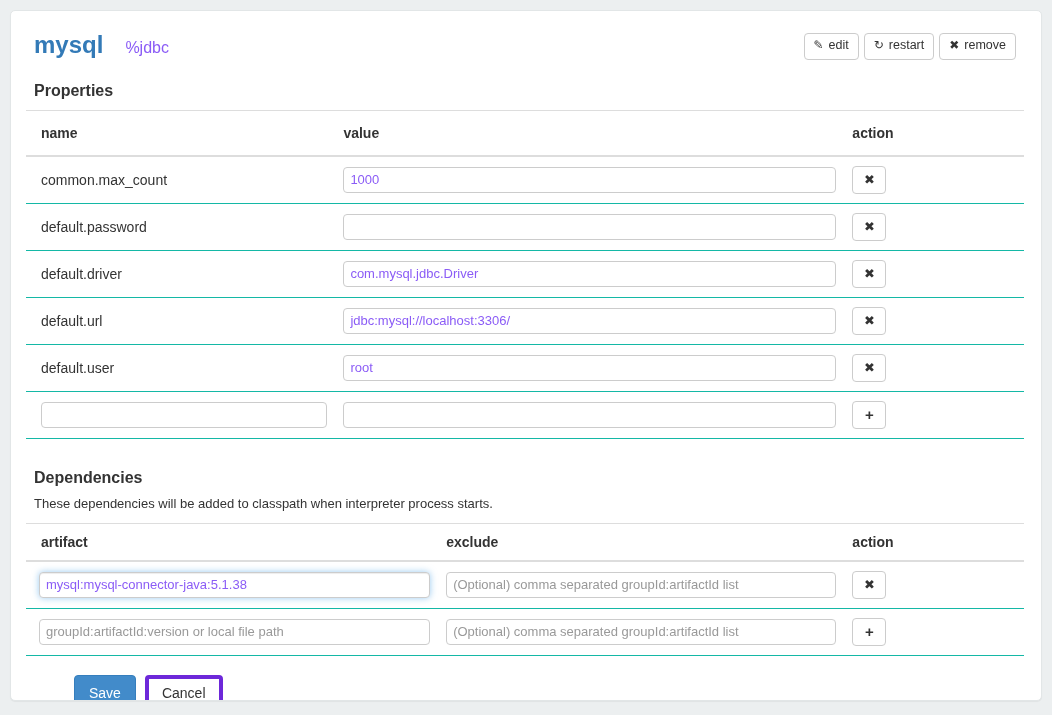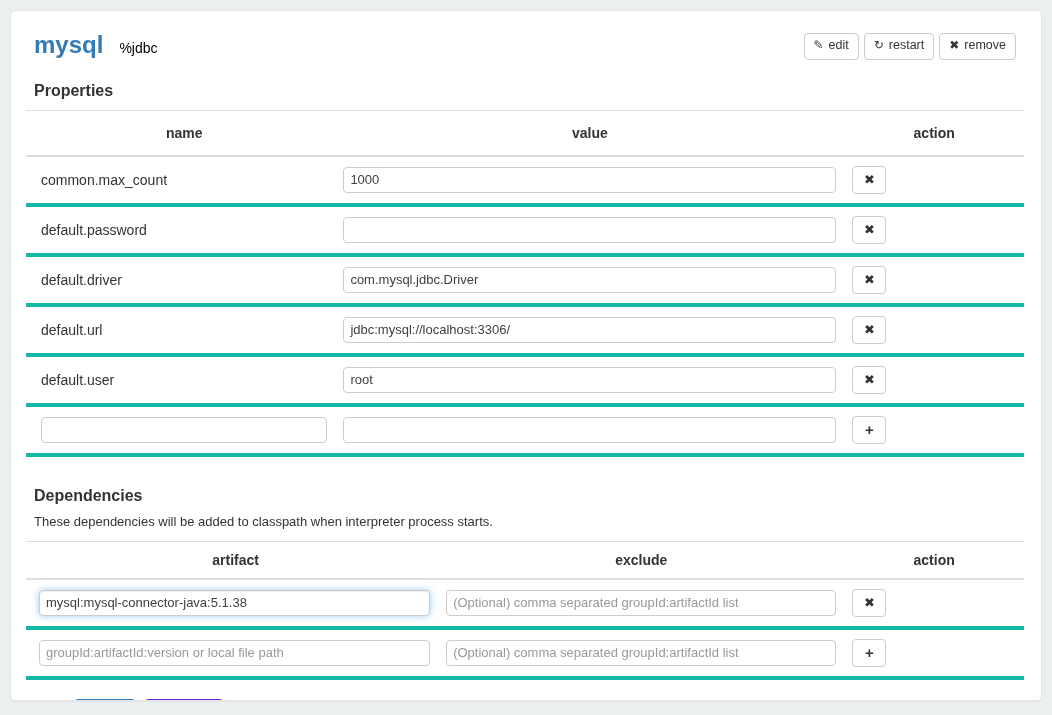--- a/index.html
+++ b/index.html
@@ -14,47 +14,47 @@
     background: #ffffff;
     border: 1px solid #e2e6e7;
     border-radius: 5px;
     height: 691px;
     padding: 20px 17px 0 15px;
     overflow: hidden;
     box-shadow: 0 1px 1px rgba(0,0,0,0.05);
   }
   .header { display: flex; justify-content: space-between; align-items: flex-start; padding: 0 8px; }
   .title { color: #337ab7; font-size: 24px; font-weight: bold; }
-  .subtitle { color: #000000; font-size: 14px; margin-left: 16px; }
+  .subtitle { color: #8b5cf6; font-size: 16px; margin-left: 22px; }
   .btn-group { display: flex; gap: 5px; margin-top: 2px; }
   .btn {
     background: #fff;
     border: 1px solid #ccc;
     border-radius: 4px;
     color: #333;
     font-size: 12.5px;
     padding: 3px 9px 4px;
     cursor: pointer;
     display: inline-flex; align-items: center; gap: 5px;
     font-family: inherit;
     line-height: 1.4;
   }
   .btn .ic { font-size: 12px; }
   .section-heading { font-weight: bold; font-size: 16px; color: #333; margin: 22px 0 0 8px; }
   .dep-heading { margin-top: 30px; }
   .dep-desc { font-size: 13px; color: #333; margin: 9px 0 12px 8px; }
 
   table { width: 100%; border-collapse: collapse; margin-top: 10px; table-layout: fixed; }
   th {
-    text-align: center; font-size: 14px; font-weight: bold; color: #333;
+    text-align: left; font-size: 14px; font-weight: bold; color: #333;
     border-top: 1px solid #ddd; border-bottom: 2px solid #ddd;
     padding: 14px 8px;
   }
   td {
-    border-bottom: 4px solid #14b8a6;
+    border-bottom: 1px solid #14b8a6;
     padding: 9px 8px;
     font-size: 14px; color: #333;
     vertical-align: middle;
   }
   th:first-child, td:first-child { padding-left: 15px; }
   .props-table col.c-name { width: 31%; }
   .props-table col.c-value { width: 51%; }
   .props-table col.c-action { width: 18%; }
   .deps-table col.c-artifact { width: 41.3%; }
   .deps-table col.c-exclude { width: 40.7%; }
@@ -62,21 +62,21 @@
   .deps-table th { padding: 10px 8px; }
   .deps-table th:first-child { padding-left: 15px; }
   .deps-table td:first-child { padding-left: 13px; }
 
   input.form {
     height: 26px;
     border: 1px solid #ccc;
     border-radius: 4px;
     padding: 3px 6px;
     font-size: 13px;
-    color: #404040;
+    color: #8b5cf6;
     width: 100%;
     background: #fff;
     font-family: inherit;
   }
   input.form::placeholder { color: #999; opacity: 1; }
   .name-input { width: 178px; }
   .artifact-input { width: 95.5%; }
   .focused {
     border-color: #66afe9;
     outline: 0;

